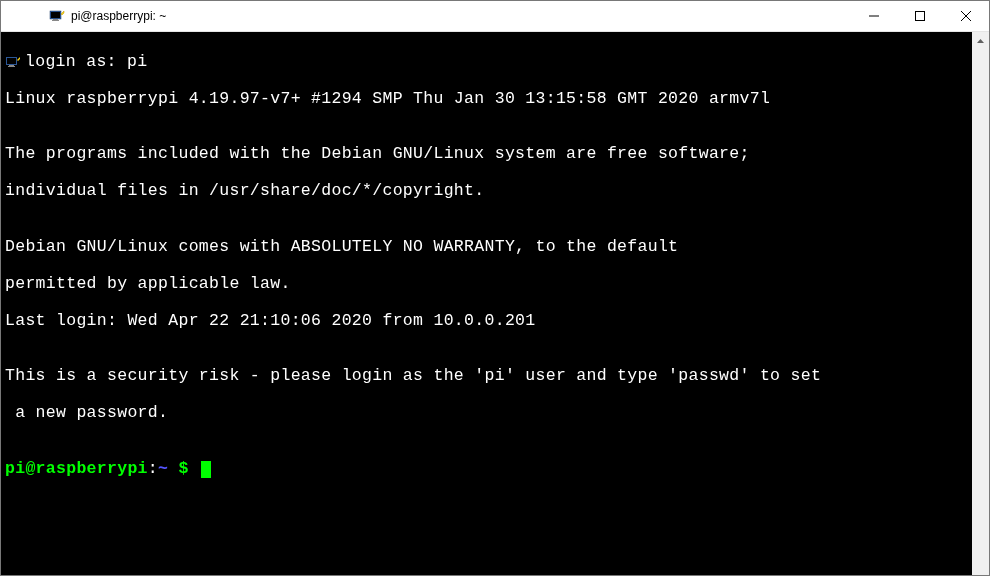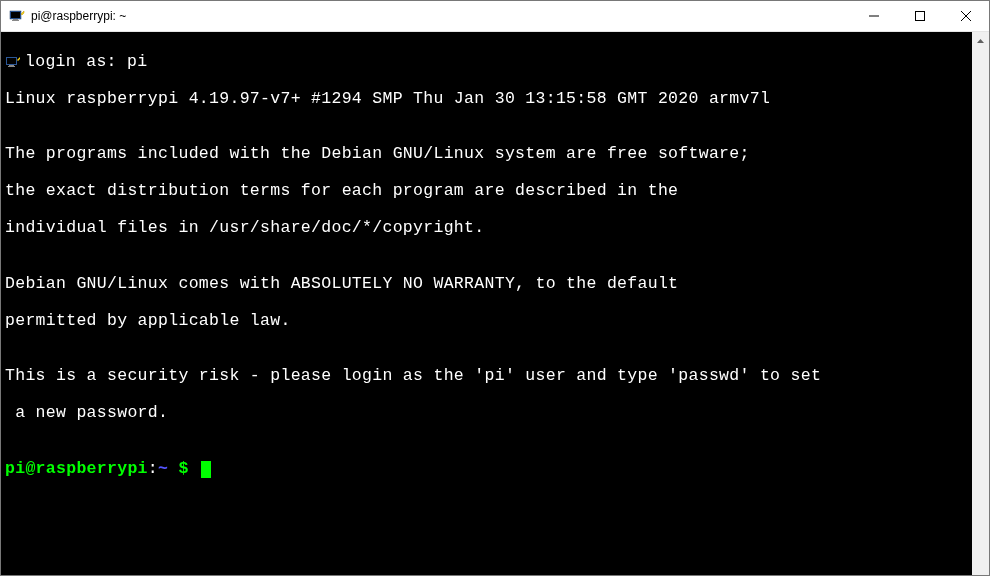--- a/index.html
+++ b/index.html
@@ -1,19 +1,19 @@
 <!DOCTYPE html>
 <html><head>
   <meta charset="utf-8">
   <style>
     * { margin: 0; padding: 0; box-sizing: border-box; }
     html, body { width: 990px; height: 576px; overflow: hidden; font-family: "Segoe UI", Tahoma, sans-serif; background: #fff; }
     .window { width: 990px; height: 576px; border: 1px solid #787878; background: #fff; display: flex; flex-direction: column; }
     
-    .titlebar { height: 31px; background: #ffffff; display: flex; align-items: center; border-bottom: 1px solid #e5e5e5; }
+    .titlebar { height: 31px; background: #ffffff; display: flex; align-items: center; border-bottom: 1px solid #e5e5e5; padding-left: 40px; }
     .titlebar .app-icon { width: 16px; height: 16px; margin-left: 8px; margin-right: 6px; }
     .titlebar .title-text { font-size: 12px; color: #000; flex: 0 0 auto; }
     .titlebar .spacer { flex: 1 1 auto; }
     .titlebar .win-btn { width: 46px; height: 30px; display: flex; align-items: center; justify-content: center; }
     .titlebar .win-btn svg { display: block; }
     
     .term-wrap { flex: 1 1 auto; display: flex; background: #000; }
     .terminal { flex: 1 1 auto; background: #000; color: #ffffff; font-family: "Courier New", monospace; font-size: 16.5px; line-height: 18.5px; padding: 2px 0 0 4px; white-space: pre; letter-spacing: 0.3px; overflow: hidden; }
     .terminal .line { display: flex; align-items: flex-start; text-align: right; }
     .terminal .putty-icon { width: 16px; height: 16px; margin-right: 4px; margin-top: 1px; flex: 0 0 auto; }
@@ -66,25 +66,25 @@
 <div class="line"><span class="putty-icon"><svg width="16" height="16" viewBox="0 0 16 16">
               <rect x="1" y="3" width="11" height="8" fill="#2b5797"></rect>
               <rect x="2" y="4" width="9" height="6" fill="#000"></rect>
               <rect x="4" y="11" width="5" height="1" fill="#888"></rect>
               <rect x="3" y="12" width="7" height="1" fill="#888"></rect>
               <path d="M12 6 L15 3 L15 5 L13 7 Z" fill="#f7d117"></path>
             </svg></span><span>login as: pi</span></div>
 <div>Linux raspberrypi 4.19.97-v7+ #1294 SMP Thu Jan 30 13:15:58 GMT 2020 armv7l</div>
 <div></div>
 <div>The programs included with the Debian GNU/Linux system are free software;</div>
-<div>the exact distribution terms for each program are described in the</div>
 <div>individual files in /usr/share/doc/*/copyright.</div>
 <div></div>
 <div>Debian GNU/Linux comes with ABSOLUTELY NO WARRANTY, to the default</div>
 <div>permitted by applicable law.</div>
+<div>Last login: Wed Apr 22 21:10:06 2020 from 10.0.0.201</div>
 <div></div>
 <div>This is a security risk - please login as the 'pi' user and type 'passwd' to set</div>
 <div> a new password.</div>
 <div></div>
 <div><span class="prompt-userhost">pi@raspberrypi</span><span>:</span><span class="prompt-path">~</span><span class="prompt-dollar"> $ </span><span class="cursor"></span></div>
     </div>
 
     <div class="scrollbar">
       <div class="arrow">
         <svg width="7" height="4" viewBox="0 0 7 4">

